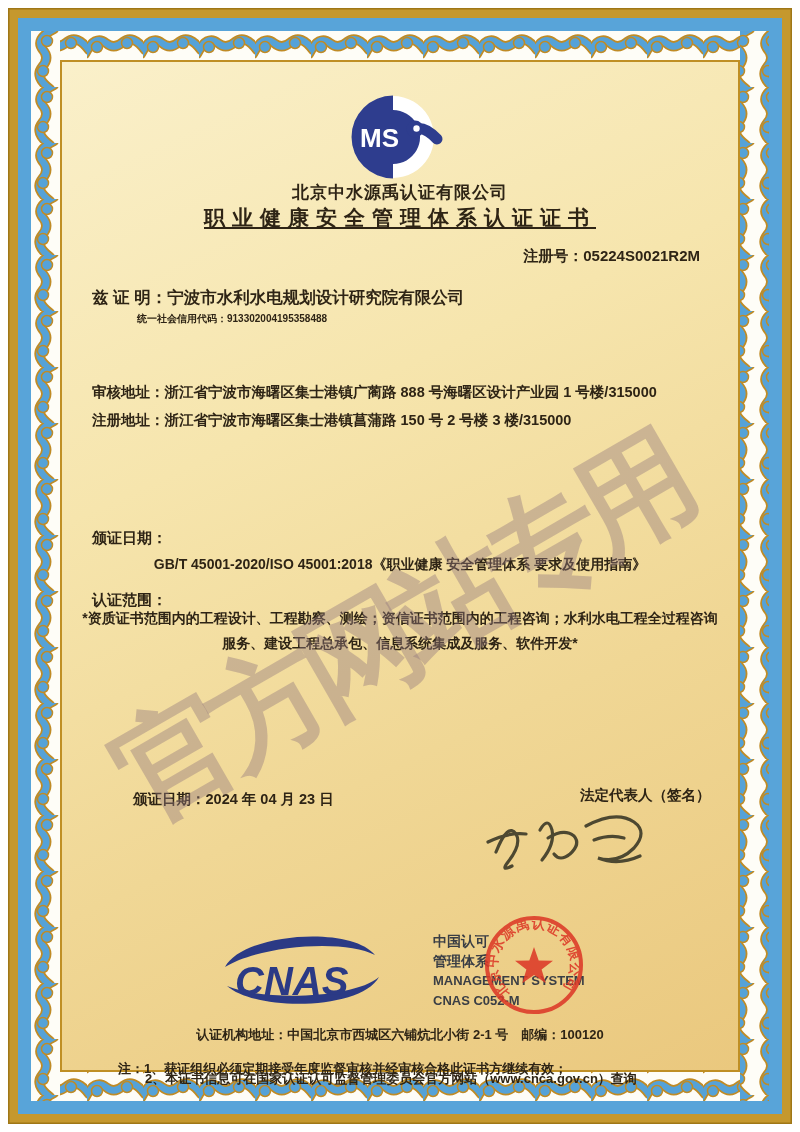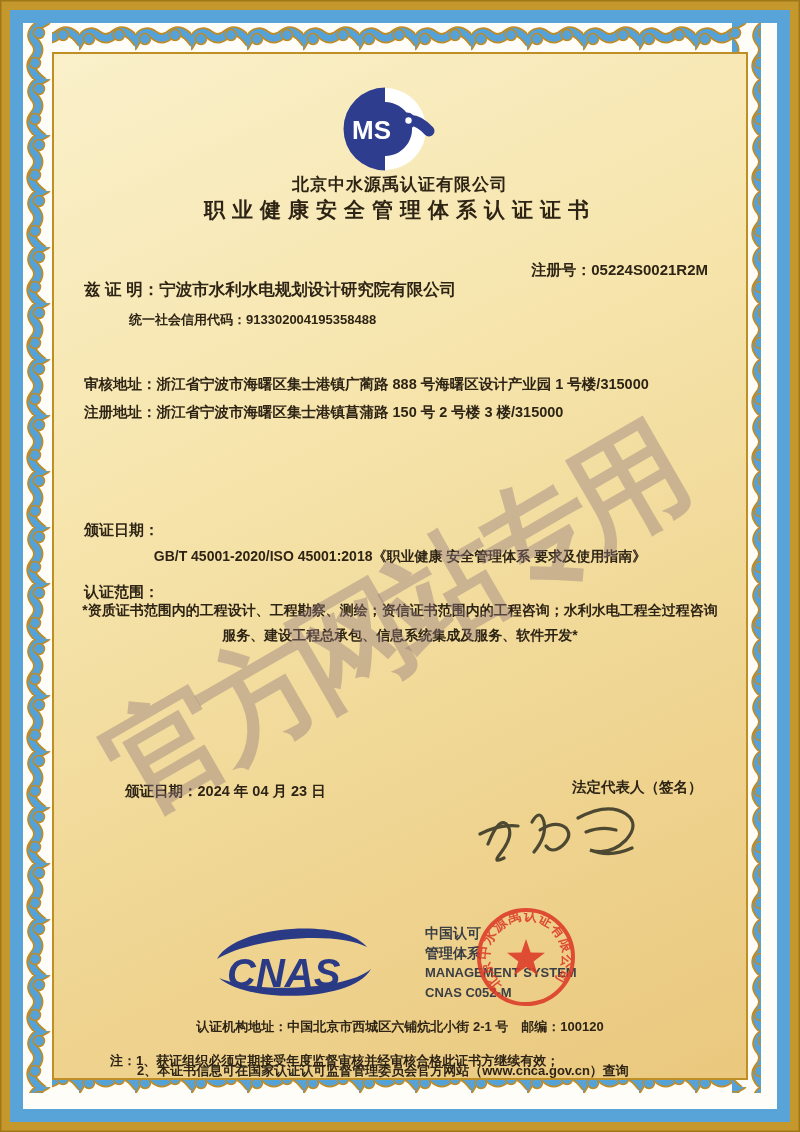--- a/index.html
+++ b/index.html
@@ -4,41 +4,41 @@
 <style>
   * { margin:0; padding:0; box-sizing:border-box; }
   html,body { width:800px; height:1132px; }
   body {
     font-family:"Liberation Sans","DejaVu Sans",sans-serif;
     background:#ffffff;
     position:relative;
     overflow:hidden;
     color:#2e2415;
   }
-  .cert { position:absolute; inset:0; background:#fff; }
+  .cert { position:absolute; inset:0; background:#fff; padding:8px; }
   .gold-band { width:100%; height:100%; background:#c5982e; padding:10px;
                box-shadow: inset 0 0 0 1.5px #9f7717; }
   .blue-band { width:100%; height:100%; background:#58a4d9; padding:13px; }
   .floral-band { width:100%; height:100%; background:#fefdf7; position:relative; padding:29px; }
   .ornament { position:absolute; left:0; top:0; }
   .inner {
     position:relative; width:100%; height:100%;
     border:2px solid #bf8f25;
     background: linear-gradient(155deg,#faf0ca 0%,#f6e5ad 35%,#f0d795 65%,#eac87e 100%);
   }
   .content { position:absolute; inset:0; }
   .abs { position:absolute; }
   .ctr { left:0; width:100%; text-align:center; }
   .b { font-weight:bold; }
 
   .issuer   { top:119px; font-size:17px; letter-spacing:1px; }
-  .title    { top:142px; font-size:21px; letter-spacing:7px; }
-  .regno    { top:207px; right:38px; font-size:15px; }
+  .title    { top:142px; font-size:21px; letter-spacing:7px;text-decoration:underline; }
+  .regno    { top:185px; right:38px; font-size:15px; }
   .certify  { top:225px; left:30px; font-size:16.5px; }
-  .credit   { top:257px; left:75px; font-size:13px; }
+  .credit   { top:250px; left:75px; font-size:10px; }
   .addr1    { top:321px; left:30px; font-size:14.5px; }
   .addr2    { top:349px; left:30px; font-size:14.5px; }
   .stdlabel { top:467px; left:30px; font-size:15px; }
   .stdtext  { top:494px; font-size:14px; }
   .scopelabel { top:521px; left:30px; font-size:15px;margin-top:8px; }
   .scope1   { top:548px; font-size:14px; }
   .scope2   { top:573px; font-size:14px; }
   .dates    { top:724px; left:71px; font-size:14.5px; line-height:26px; }
   .legal    { top:724px; left:476px; font-size:14.5px;margin-left:42px; }
   .signature{ left:420px; top:742px; }

